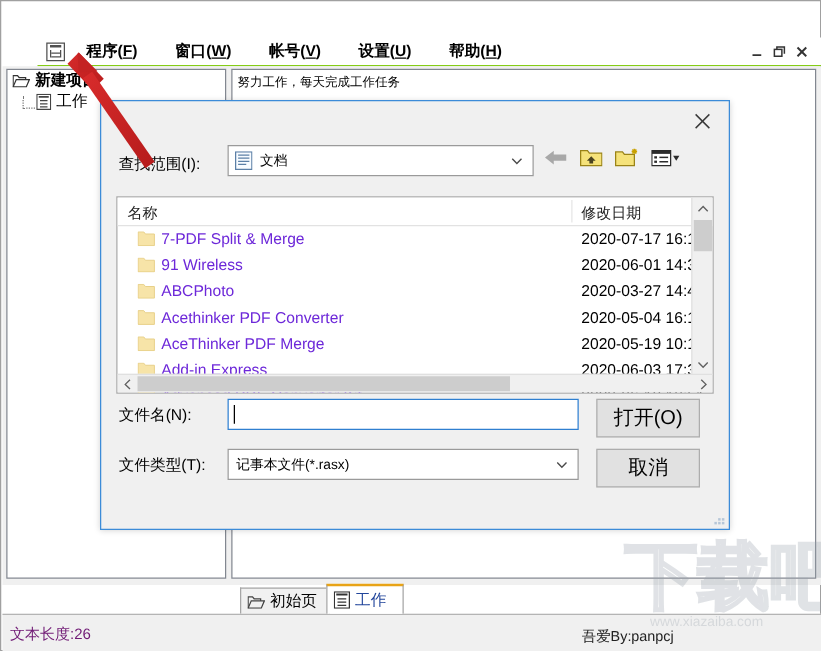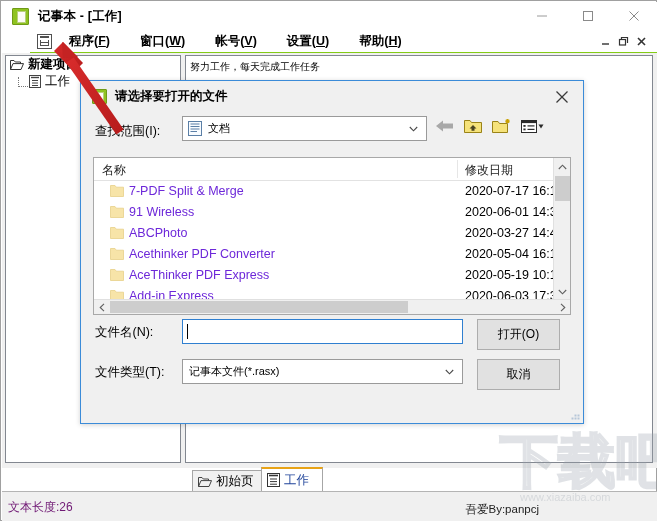--- a/index.html
+++ b/index.html
@@ -459,21 +459,21 @@
     left: 101px; top: 278px;
     width: 281px; height: 25px;
   }
   .combo-ftype .combo-text { margin-left: 6px; }
   .dlg-btn {
     position: absolute;
     width: 83px; height: 31px;
     background: #e1e1e1;
     border: 1px solid #adadad;
     box-sizing: border-box;
-    font-size: 12px;
+    font-size: 16px;
     color: #000000;
     display: flex;
     align-items: center;
     justify-content: center;
   }
   .btn-open { left: 396px; top: 238px; }
   .btn-cancel { left: 396px; top: 278px; }
 
   .resize-grip {
     position: absolute;
@@ -498,42 +498,20 @@
     opacity: .30;
   }
 </style>
 </head>
 <body>
 
 <div id="root">
 
   <div class="app-window">
 
-    <div class="titlebar">
-      <div class="title-icon"></div>
-      <div class="title-text">记事本 - [工作]</div>
-      <div class="win-btns">
-        <div class="win-btn">
-          <svg width="12" height="12" viewBox="0 0 12 12">
-              <line x1="1" y1="6" x2="11" y2="6" stroke="#9a9a9a" stroke-width="1"></line>
-            </svg>
-        </div>
-        <div class="win-btn">
-          <svg width="12" height="12" viewBox="0 0 12 12">
-              <rect x="1.5" y="1.5" width="9" height="9" fill="none" stroke="#8a8a8a" stroke-width="1"></rect>
-            </svg>
-        </div>
-        <div class="win-btn">
-          <svg width="12" height="12" viewBox="0 0 12 12">
-              <line x1="1.5" y1="1.5" x2="10.5" y2="10.5" stroke="#8a8a8a" stroke-width="1"></line>
-              <line x1="10.5" y1="1.5" x2="1.5" y2="10.5" stroke="#8a8a8a" stroke-width="1"></line>
-            </svg>
-        </div>
-      </div>
-    </div>
 
     <div class="menubar">
       <div class="menu-logo"></div>
       <div class="menu-item">
         <span>程序(</span><span class="mn">F</span><span>)</span>
       </div>
       <div class="menu-item">
         <span>窗口(</span><span class="mn">W</span><span>)</span>
       </div>
       <div class="menu-item">
@@ -625,24 +603,20 @@
     </div>
   </div>
 
   <svg class="watermark" viewBox="0 0 160 100">
     <text x="2" y="68" font-family="'Liberation Sans', sans-serif" font-size="58" font-weight="bold" fill="none" stroke="#9aa3ad" stroke-width="2.2">下载吧</text>
     <text x="22" y="88" font-family="'Liberation Sans', sans-serif" font-size="11" fill="#9aa3ad">www.xiazaiba.com</text>
   </svg>
 
   <div class="dialog">
 
-    <div class="dlg-title">
-      <div class="dlg-icon"></div>
-      <div class="dlg-title-text">请选择要打开的文件</div>
-    </div>
     <div class="dlg-close">
       <svg width="14" height="14" viewBox="0 0 14 14">
         <line x1="1.5" y1="1.5" x2="12.5" y2="12.5" stroke="#3a3a3a" stroke-width="1.2"></line>
         <line x1="12.5" y1="1.5" x2="1.5" y2="12.5" stroke="#3a3a3a" stroke-width="1.2"></line>
       </svg>
     </div>
 
     <div class="lookin-row">
       <div class="lbl lookin-label">查找范围(I):</div>
       <div class="combo combo-lookin">
@@ -736,21 +710,21 @@
               <path d="M0.5 11.5 L0.5 0.5 L5 0.5 L6.3 2.2 L13.5 2.2 L13.5 11.5 Z" fill="#f7e4a8" stroke="#e7d089" stroke-width="0.8"></path>
             </svg>
           <span class="fl-name">Acethinker PDF Converter</span>
           <span class="fl-date">2020-05-04 16:10</span>
 
         </div>
         <div class="fl-row">
           <svg class="fl-folder" viewBox="0 0 14 12">
               <path d="M0.5 11.5 L0.5 0.5 L5 0.5 L6.3 2.2 L13.5 2.2 L13.5 11.5 Z" fill="#f7e4a8" stroke="#e7d089" stroke-width="0.8"></path>
             </svg>
-          <span class="fl-name">AceThinker PDF Express</span>
+          <span class="fl-name">AceThinker PDF Merge</span>
           <span class="fl-date">2020-05-19 10:14</span>
 
         </div>
         <div class="fl-row">
           <svg class="fl-folder" viewBox="0 0 14 12">
               <path d="M0.5 11.5 L0.5 0.5 L5 0.5 L6.3 2.2 L13.5 2.2 L13.5 11.5 Z" fill="#f7e4a8" stroke="#e7d089" stroke-width="0.8"></path>
             </svg>
           <span class="fl-name">Add-in Express</span>
           <span class="fl-date">2020-06-03 17:32</span>
 

